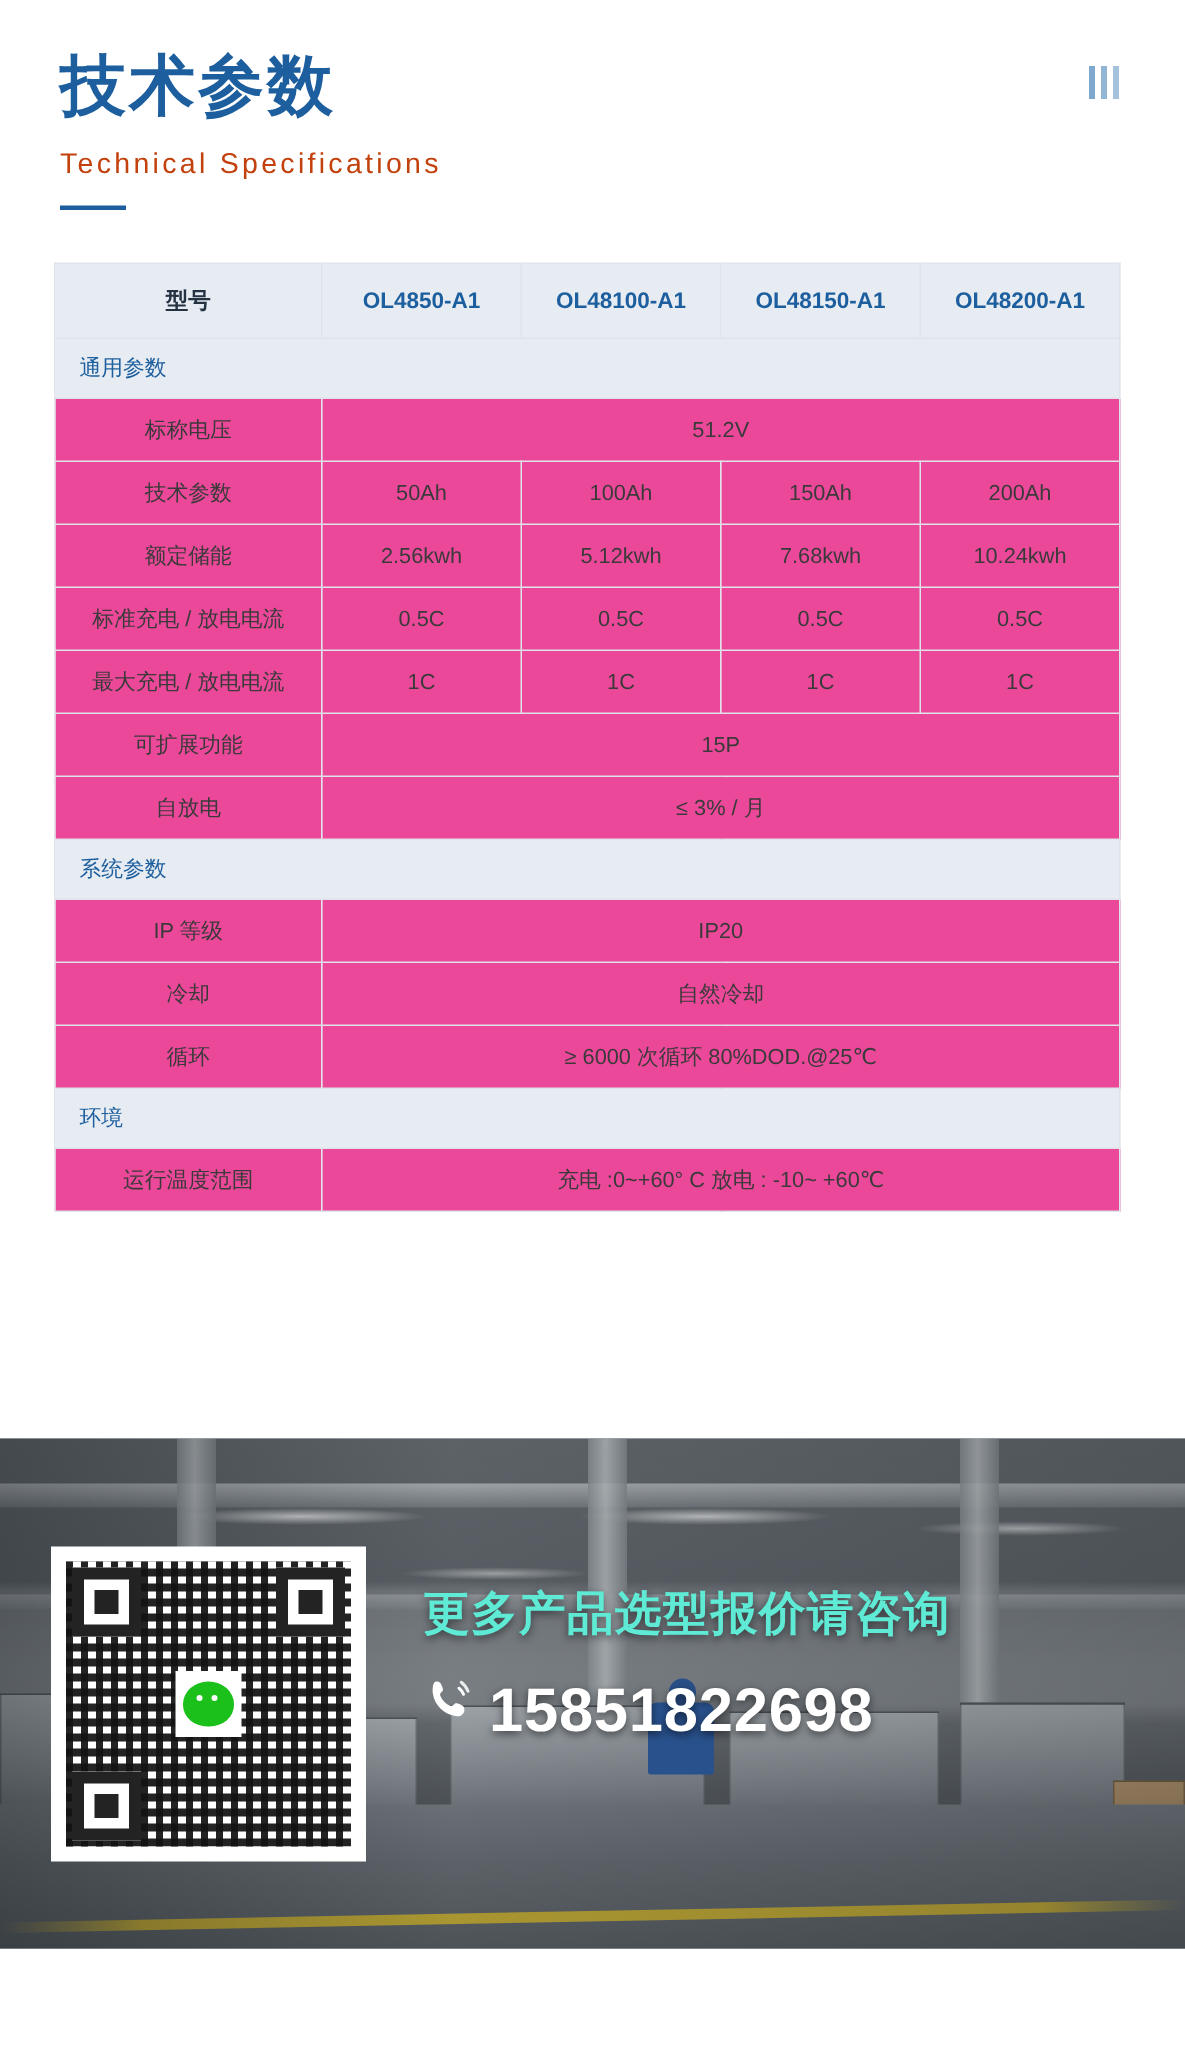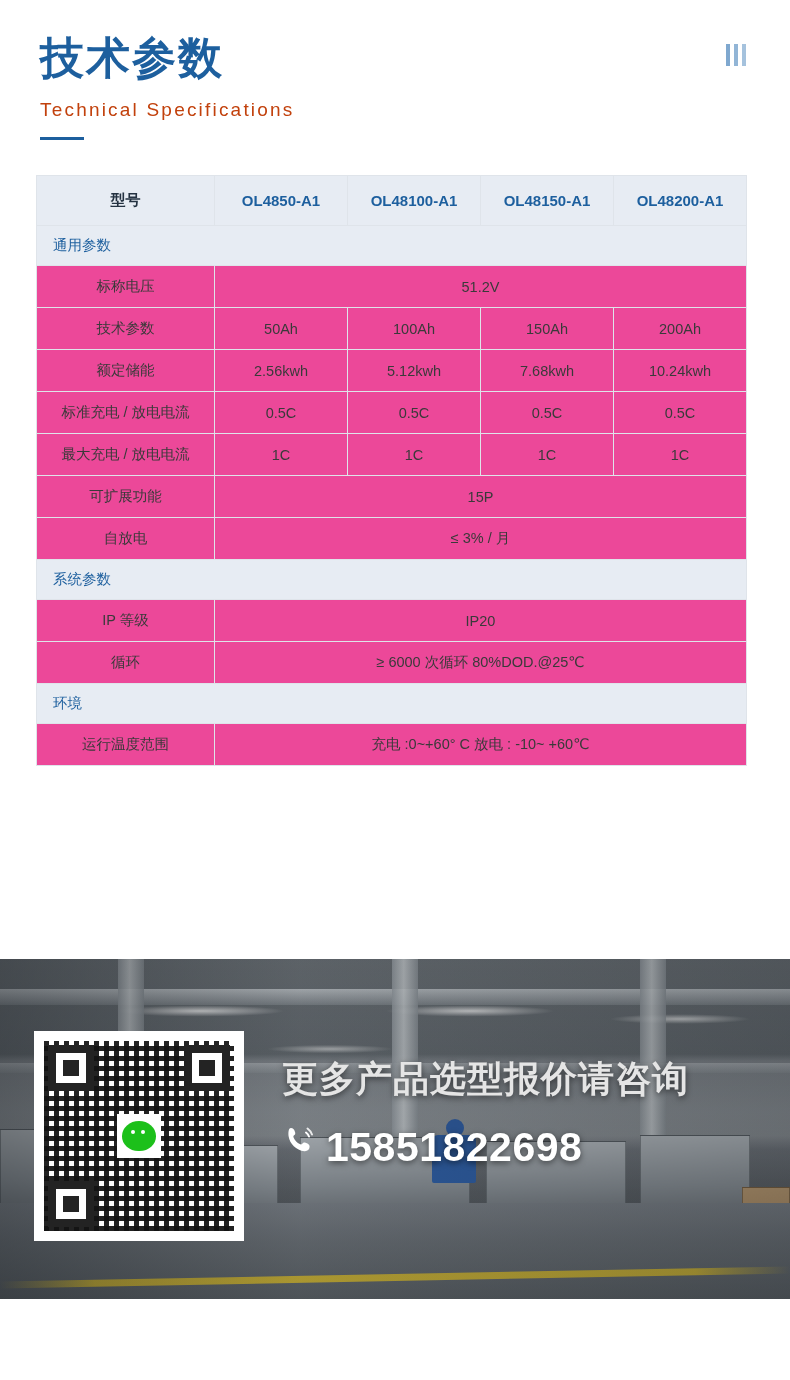--- a/index.html
+++ b/index.html
@@ -246,22 +246,22 @@
   .wechat::before { left: 9px; }
   .wechat::after  { left: 19px; }
 
   .cta {
     position: absolute;
     left: 282px;
     top: 96px;
     width: 480px;
   }
   .cta-line1 {
-    font-size: 36px;
-    color: #e5e5e5;
+    font-size: 31px;
+    color: #5eead4;
     font-weight: bold;
     letter-spacing: 1px;
     text-shadow: 0 2px 6px rgba(0,0,0,.55);
   }
   .cta-phone {
     margin-top: 20px;
     display: flex;
     gap: 10px;
     color: #ffffff;
     text-shadow: 0 2px 6px rgba(0,0,0,.55);
@@ -357,20 +357,24 @@
           <td class="rowlabel">自放电</td>
           <td colspan="4">≤ 3% / 月</td>
         </tr>
 
         <tr class="section">
           <td colspan="5">系统参数</td>
         </tr>
         <tr>
           <td class="rowlabel">IP 等级</td>
           <td colspan="4">IP20</td>
+        </tr>
+        <tr>
+          <td class="rowlabel">冷却</td>
+          <td colspan="4">自然冷却</td>
         </tr>
         <tr>
           <td class="rowlabel">循环</td>
           <td colspan="4">≥ 6000 次循环 80%DOD.@25℃</td>
         </tr>
 
         <tr class="section">
           <td colspan="5">环境</td>
         </tr>
         <tr>

